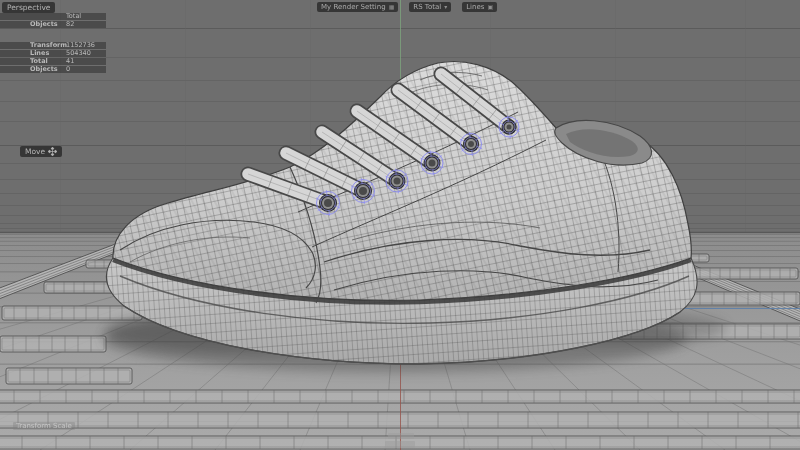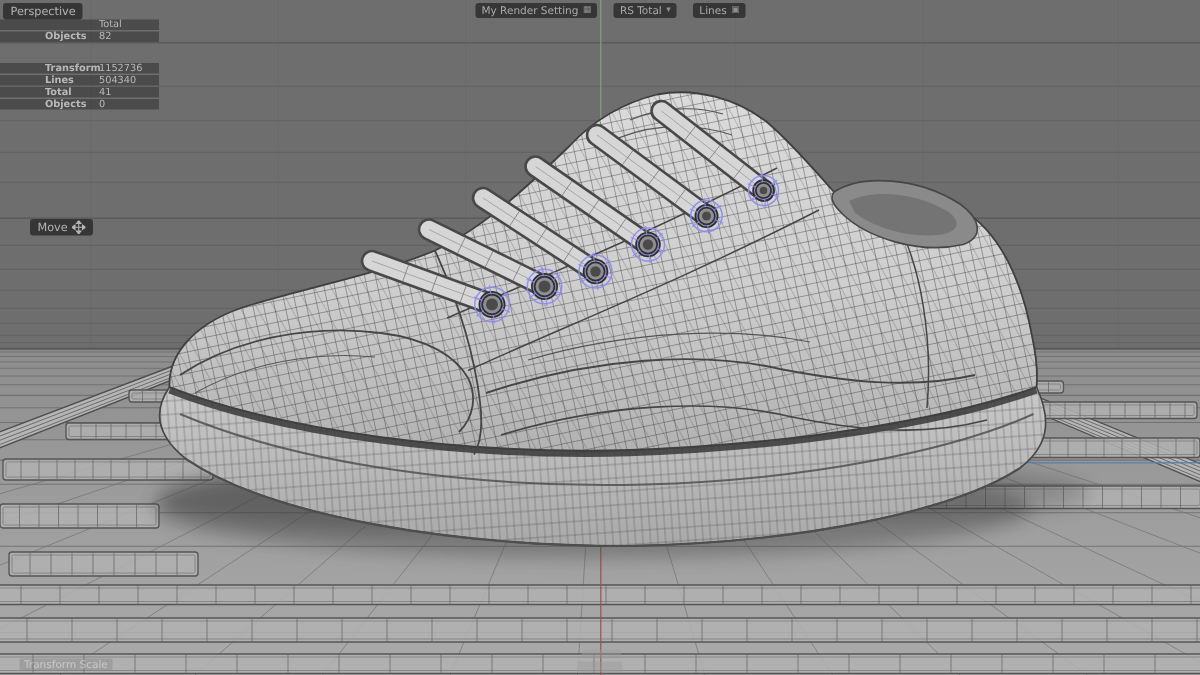--- a/index.html
+++ b/index.html
@@ -13,21 +13,21 @@
   #stats{left:0px;top:13px;font-size:6.5px;line-height:7px;color:#b9b9b9;}
   .stat-row{display:flex;background:rgba(40,40,40,.5);margin-bottom:1px;width:78px;padding-left:28px;}
   .stat-row .lbl{width:36px;padding-left:2px;font-weight:bold;}
   .stat-row .val{flex:1;}
   .stat-gap{height:13px;}
   #toolbar{left:317px;top:2px;display:flex;gap:11px;align-items:flex-start;}
   .pill{display:flex;align-items:center;gap:3px;background:rgba(38,38,38,.78);
         border-radius:2px;padding:1px 4px;font-size:7px;line-height:8px;color:#aaa;}
   .pill .ic{font-size:6px;color:#8f8f8f;}
   #move-label{left:2px;top:146px;display:flex;align-items:flex-start;gap:3px;margin-left:18px;}
-  #status-hint{left:13px;top:439px;font-size:7px;line-height:8px;color:rgba(235,235,235,.55);
+  #status-hint{left:13px;top:422px;font-size:7px;line-height:8px;color:rgba(235,235,235,.55);
                background:rgba(125,125,125,.35);padding:0 3px;border-radius:1px;}
   .axis-badge{position:absolute;background:rgba(155,155,155,.45);border-radius:1px;}
   #axis-badge-1{left:388px;top:433px;width:26px;height:6px;}
   #axis-badge-2{left:385px;top:441px;width:30px;height:7px;}
 </style>
 </head>
 <body>
 
 <div id="stage">
 

